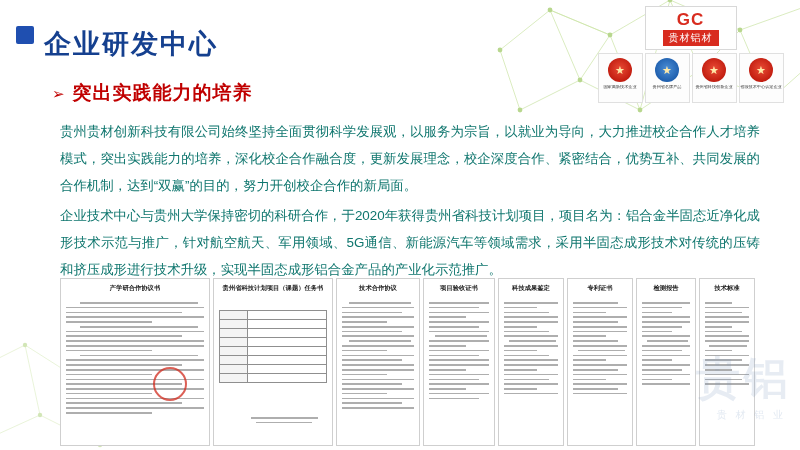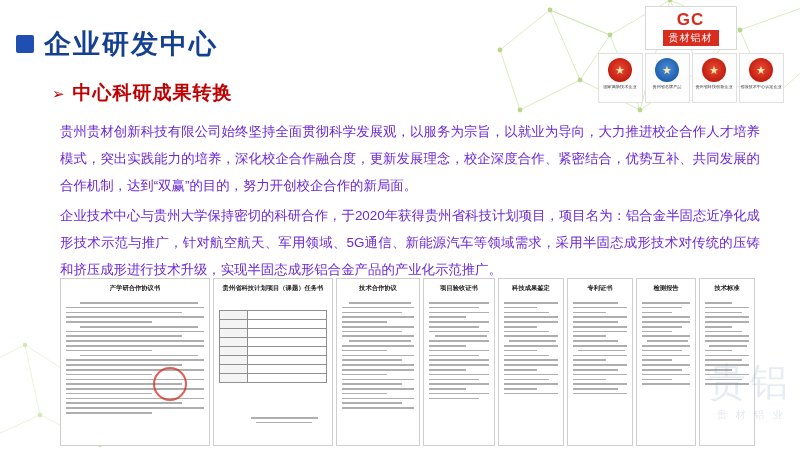--- a/index.html
+++ b/index.html
@@ -22,21 +22,20 @@
   }
   .bg-net.tr { top: -10px; right: -20px; width: 330px; height: 190px; opacity: .55; }
   .bg-net.bl { bottom: -30px; left: -30px; width: 240px; height: 150px; opacity: .35; }
 
   
   .title-row {
     position: absolute;
     left: 16px;
     top: 26px;
     display: flex;
-    align-items: center;
     gap: 10px;
   }
   .title-bullet {
     width: 18px;
     height: 18px;
     background: #1f4fb0;
     border-radius: 2px;
     flex: none;
   }
   .title-text {
@@ -148,21 +147,21 @@
     letter-spacing: 1px;
   }
 
   
   .para {
     position: absolute;
     left: 60px;
     width: 700px;
     font-size: 13.4px;
     line-height: 27px;
-    color: #6d28d9;
+    color: #0f766e;
     text-align: justify;
   }
   .para.p1 { top: 118px; }
   .para.p2 { top: 202px; font-weight: normal; }
 
   
   .doc-strip {
     position: absolute;
     left: 60px;
     top: 278px;
@@ -221,23 +220,23 @@
     border-right: 1px solid #8f8f8f;
     height: 8px;
     box-sizing: border-box;
   }
   .table-doc .tcell.lbl { width: 26%; background: #f4f4f4; }
   .table-doc .tcell.val { width: 74%; }
   .watermark {
     position: absolute;
     right: 8px;
     bottom: 42px;
-    font-size: 38px;
+    font-size: 44px;
     color: rgba(120,150,190,.18);
-    font-weight: normal;
+    font-weight: bold;
     letter-spacing: 4px;
     pointer-events: none;
   }
   .watermark-sub {
     position: absolute;
     right: 14px;
     bottom: 28px;
     font-size: 10px;
     color: rgba(120,150,190,.22);
     letter-spacing: 3px;
@@ -316,21 +315,21 @@
     </div>
     <div class="cert">
       <div class="seal"></div>
       <div class="clabel">省级技术中心认定企业</div>
     </div>
   </div>
 </div>
 
 <div class="sub-head">
   <span class="sub-arrow">➢</span>
-  <span class="sub-text">中心科研成果转换</span>
+  <span class="sub-text">突出实践能力的培养</span>
 </div>
 
 <div class="para p1">贵州贵材创新科技有限公司始终坚持全面贯彻科学发展观，以服务为宗旨，以就业为导向，大力推进校企合作人才培养模式，突出实践能力的培养，深化校企合作融合度，更新发展理念，校企深度合作、紧密结合，优势互补、共同发展的合作机制，达到“双赢”的目的，努力开创校企合作的新局面。</div>
 <div class="para p2">企业技术中心与贵州大学保持密切的科研合作，于2020年获得贵州省科技计划项目，项目名为：铝合金半固态近净化成形技术示范与推广，针对航空航天、军用领域、5G通信、新能源汽车等领域需求，采用半固态成形技术对传统的压铸和挤压成形进行技术升级，实现半固态成形铝合金产品的产业化示范推广。</div>
 
 <div class="doc-strip">
 
   <div class="doc" style="width:150px;height:168px;">
     <div class="dtitle">产学研合作协议书</div>
     <div class="lines">

